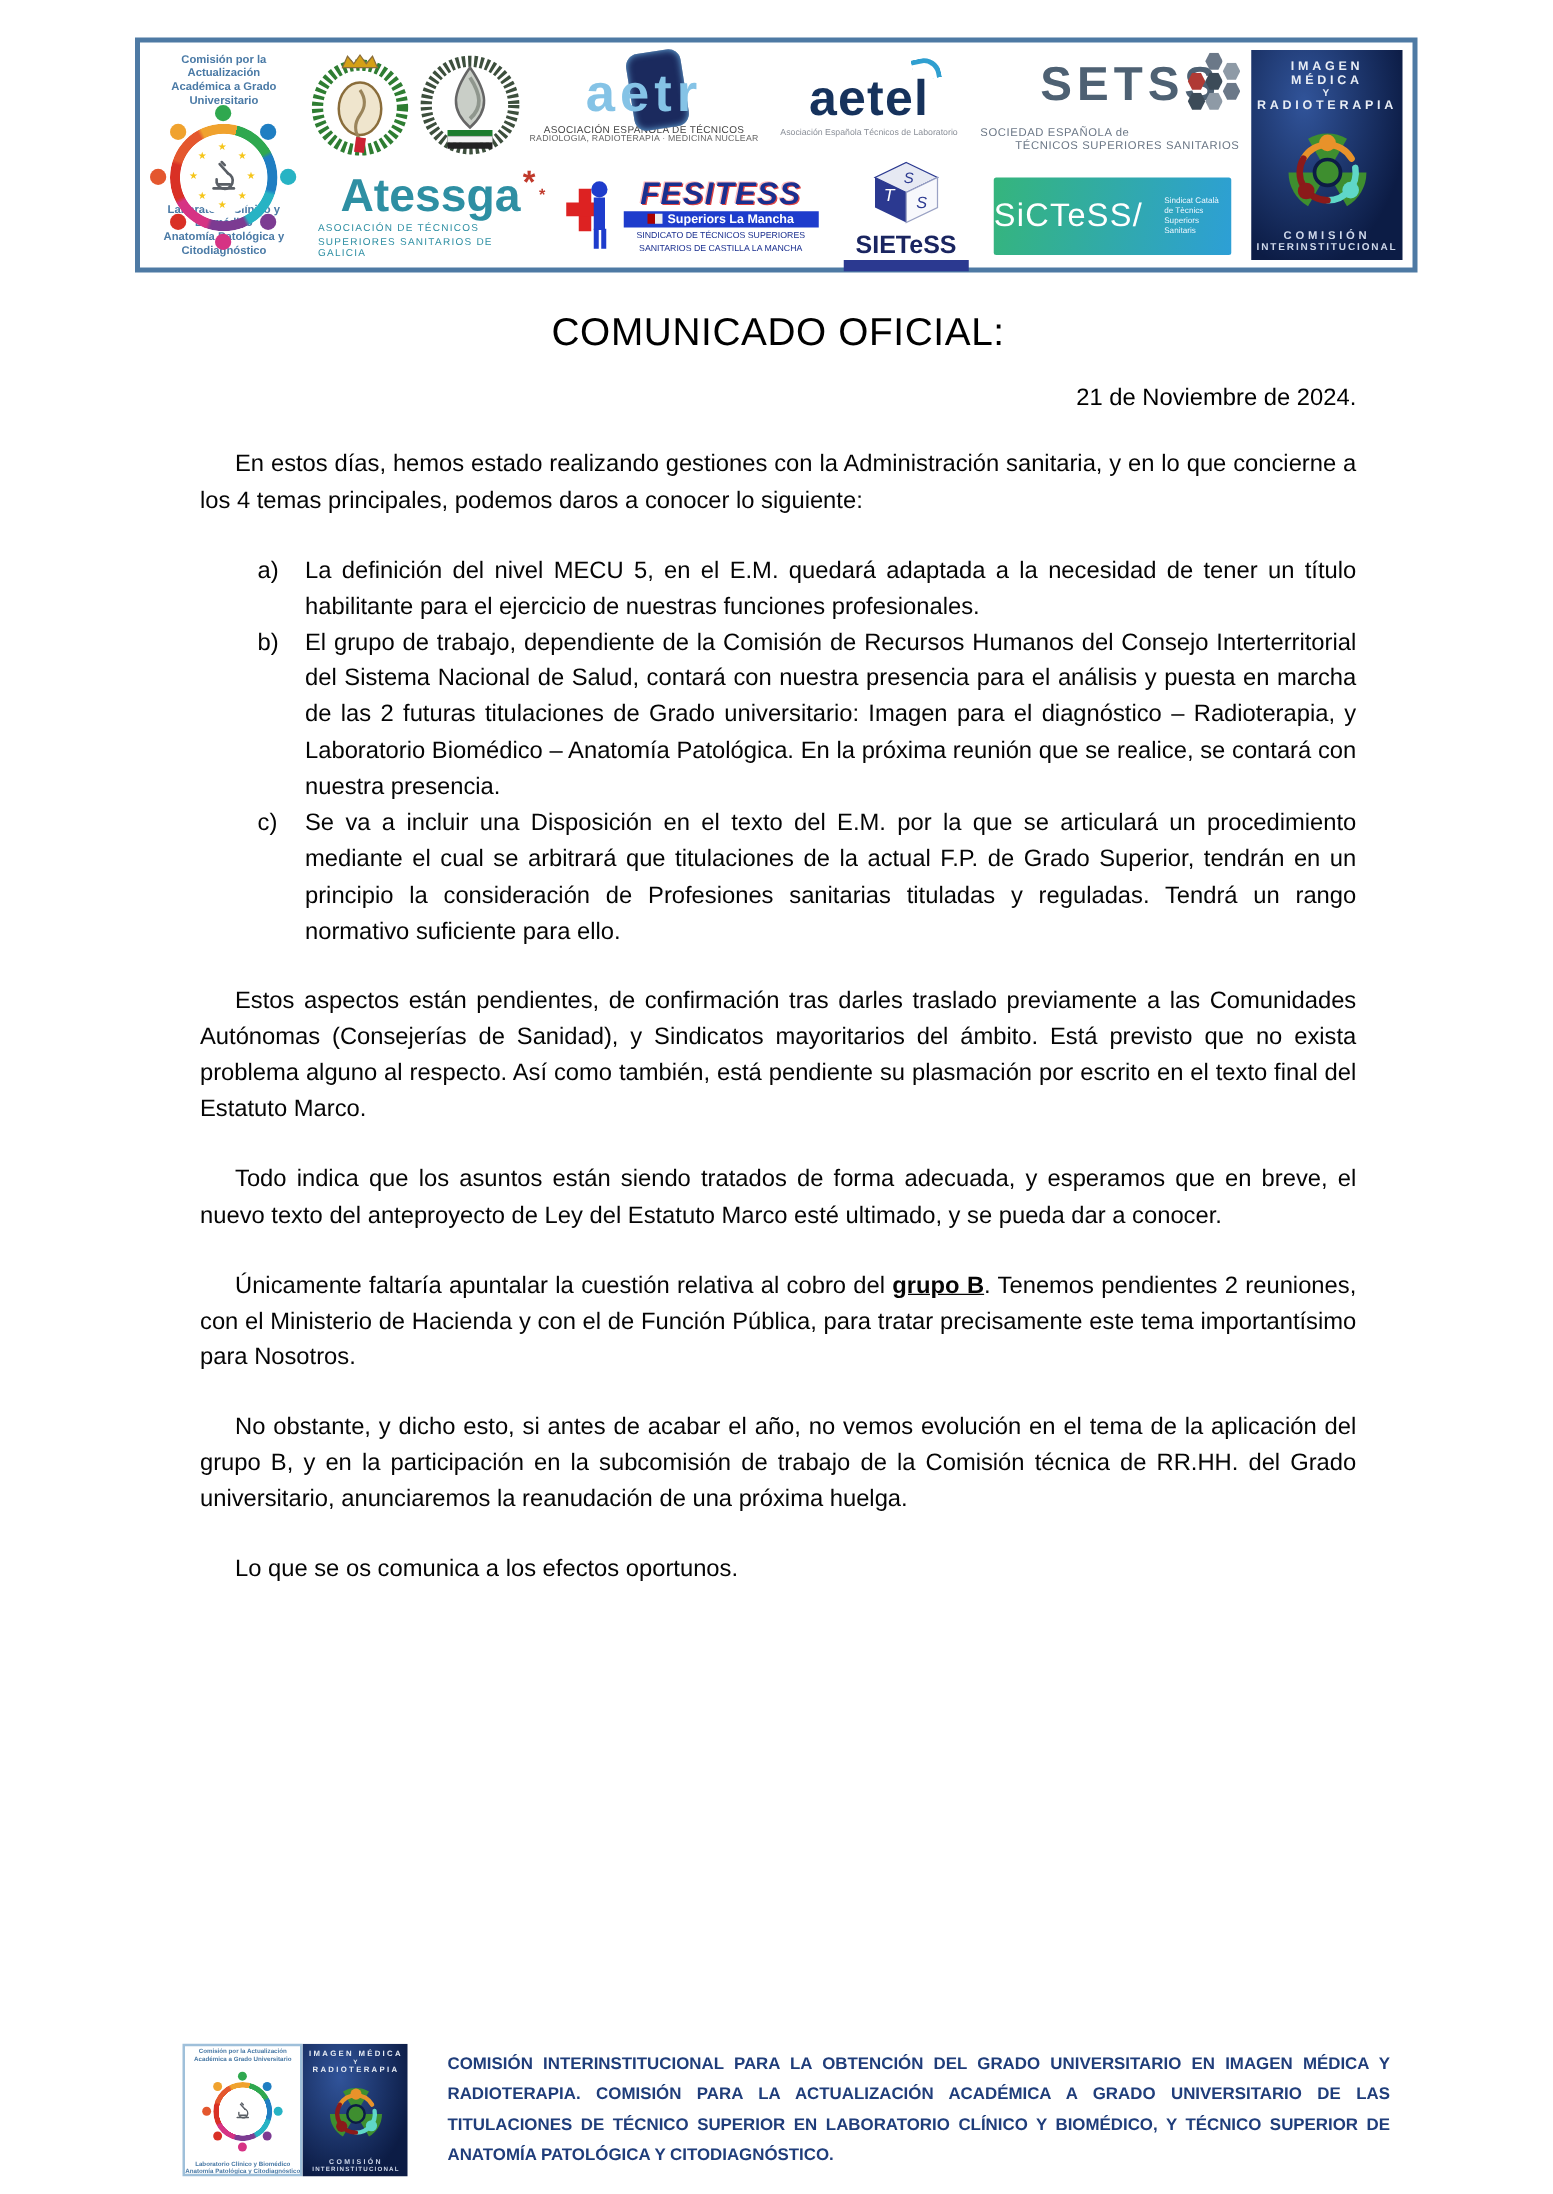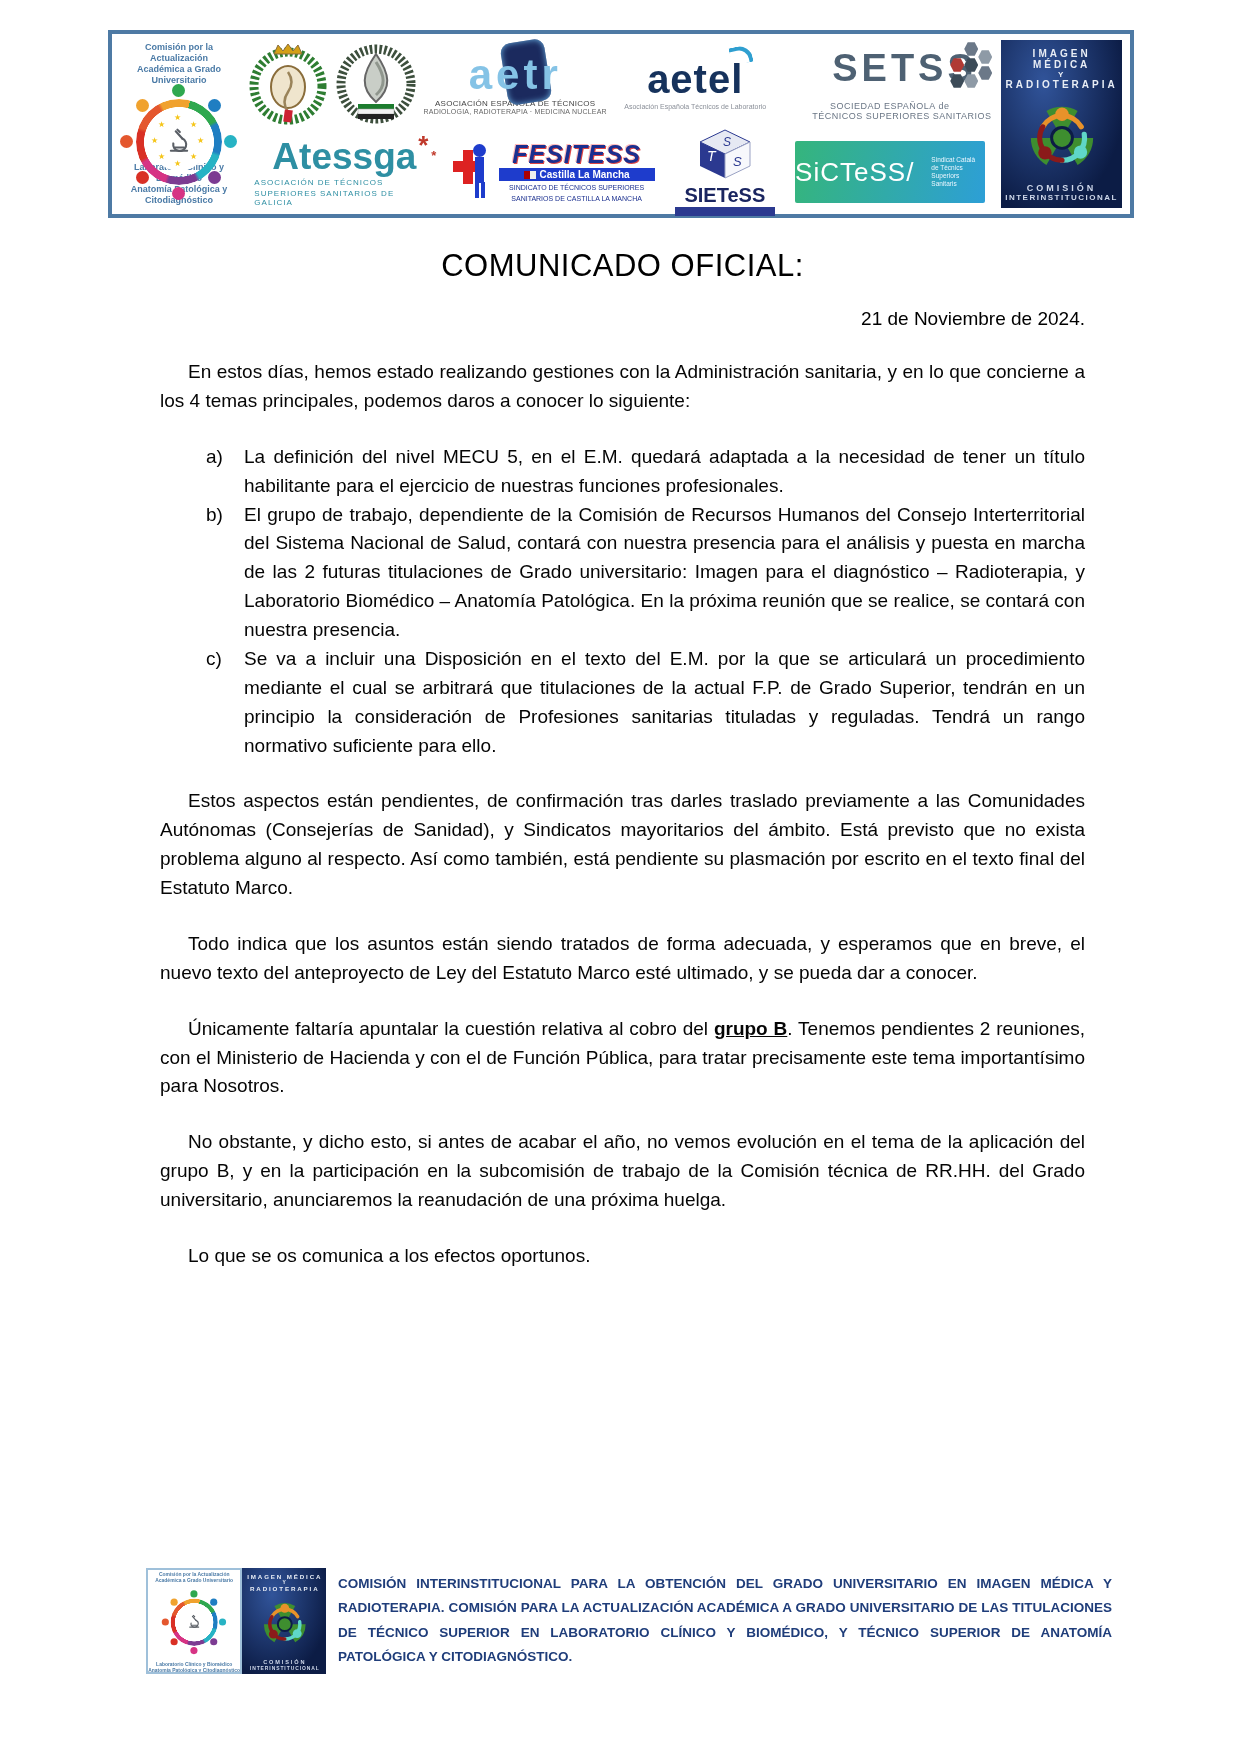--- a/index.html
+++ b/index.html
@@ -42,21 +42,21 @@
 
   .logo-aetel { width:170px; text-align:center; position:relative; }
   .aetel-arc { position:absolute; right:28px; top:-12px; width:22px; height:18px; border:4px solid #2f9fd0; border-bottom:none; border-left:none; border-radius:0 14px 0 0; transform:rotate(-12deg); }
   .aetel-word { font-size:40px; font-weight:bold; color:#16325c; line-height:42px; letter-spacing:1px; }
   .aetel-sub { font-size:7px; color:#8a8f98; margin-top:3px; }
 
   .logo-setss { width:215px; text-align:left; position:relative; padding-left:4px; }
   .setss-word { font-size:38px; color:#4e6173; letter-spacing:4px; line-height:40px; font-weight:600;margin-left:48px; }
   .hexes { position:absolute; right:2px; top:-6px; width:44px; height:52px; }
   .hex { position:absolute; width:14px; height:15px; clip-path:polygon(25% 5%,75% 5%,100% 50%,75% 95%,25% 95%,0 50%); }
-  .setss-sub1 { font-size:9px; color:#6a7685; margin-top:13px; letter-spacing:.5px;text-align:center; }
+  .setss-sub1 { font-size:9px; color:#6a7685; margin-top:13px; letter-spacing:.5px; }
   .setss-sub2 { font-size:9px; color:#6a7685; letter-spacing:.5px;margin-left:28px; }
 
   .logo-atessga { width:180px; text-align:center; position:relative; }
   .atessga-word { font-size:37px; font-weight:bold; color:#2e8fa3; line-height:38px; }
   .virus { position:absolute; right:6px; top:-8px; color:#c0392b; font-size:26px; font-weight:bold; }
   .virus2 { position:absolute; right:-2px; top:10px; color:#c0392b; font-size:13px; font-weight:bold; }
   .atessga-sub { font-size:8px; color:#2e8fa3; letter-spacing:1px; text-align:left; margin-top:2px; }
 
   .logo-fesitess { width:200px; display:flex; gap:4px; align-items:center; }
   .fes-icon { position:relative; width:40px; height:56px; flex:none; }
@@ -92,21 +92,21 @@
   .doc-date { position:absolute; top:308px; left:160px; width:925px; text-align:right; font-size:19px; color:#000; }
   .doc-body { position:absolute; top:358px; left:160px; width:925px; font-size:19px; line-height:1.52; text-align:justify; color:#050505; }
   .doc-body p { text-indent:28px; margin-bottom:27px; }
   .letter-list { margin:0 0 27px 46px; }
   .li { display:flex; }
   .li .marker { width:38px; flex:none; }
   .li .txt { flex:1; text-align:justify; }
   .bold-u { font-weight:bold; text-decoration:underline; }
 
   
-  .footer { position:absolute; left:146px; top:1568px; width:966px; display:flex; gap:12px; }
+  .footer { position:absolute; left:146px; top:1635px; width:966px; display:flex; gap:32px; }
   .f-logos { display:flex; flex:none; }
   .f-combox { width:96px; height:106px; border:2px solid #9fc0da; overflow:hidden; }
   .f-comscale { transform:scale(0.55); transform-origin:top left; width:168px; }
   .f-imgwrap { width:84px; height:106px; overflow:hidden; }
   .f-imgscale { transform:scale(0.62); transform-origin:top left; width:138px; height:172px; }
   .f-text { flex:1; font-size:13.5px; font-weight:bold; color:#1f3d7a; text-align:justify; line-height:1.8; padding-top:4px; }
 
   .mini .lc-top, .mini .lc-bottom { font-size:9px; }
 </style>
 </head>
@@ -224,21 +224,21 @@
           <div class="fes-icon">
             <div class="fes-cross-v"></div>
               <div class="fes-cross-h"></div>
             <div class="fes-head"></div>
               <div class="fes-body"></div>
             <div class="fes-leg"></div>
               <div class="fes-leg2"></div>
           </div>
           <div class="fes-right">
             <div class="fes-word">FESITESS</div>
-            <div class="fes-bar"><span class="fes-flag"></span><span>Castilla La Mancha</span></div>
+            <div class="fes-bar"><span class="fes-flag"></span><span>Superiors La Mancha</span></div>
             <div class="fes-sub">SINDICATO DE TÉCNICOS SUPERIORES</div>
             <div class="fes-sub">SANITARIOS DE CASTILLA LA MANCHA</div>
           </div>
         </div>
 
         <div class="logo-sietess">
           <svg viewBox="0 0 70 52" width="70" height="52">
             <polygon points="35,2 60,14 35,26 10,14" fill="#e6e9f3" stroke="#2b3990" stroke-width="1"></polygon>
             <polygon points="10,14 35,26 35,50 10,38" fill="#2b3990"></polygon>
             <polygon points="35,26 60,14 60,38 35,50" fill="#f7f8fc" stroke="#9aa2c4" stroke-width="1"></polygon>

